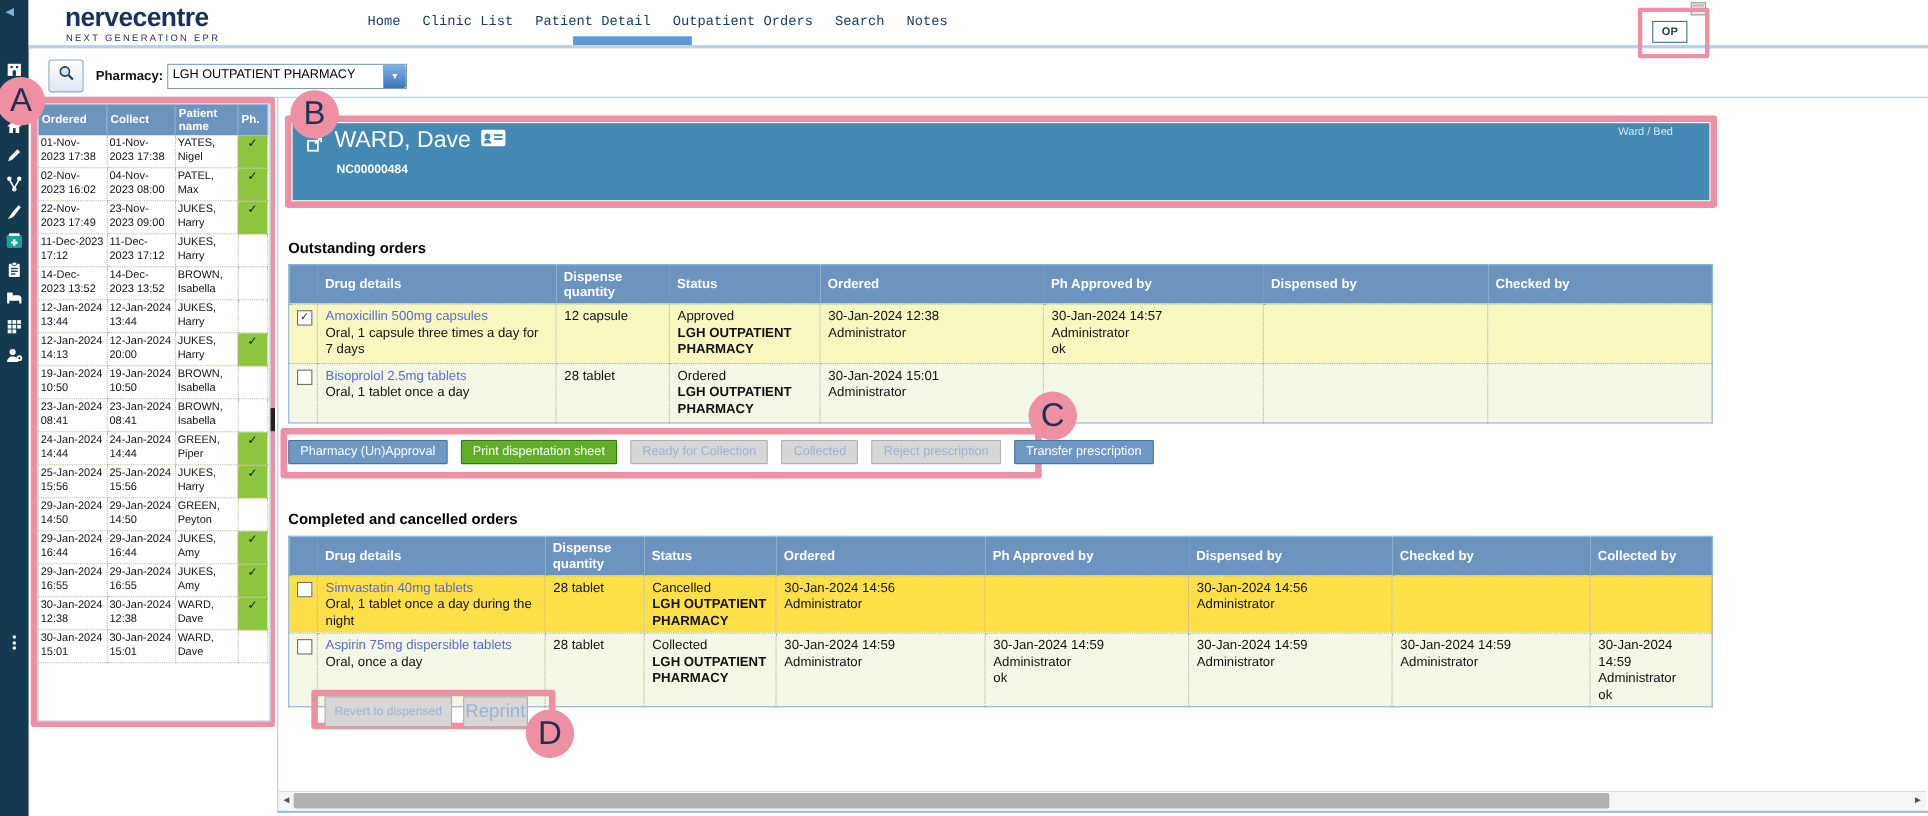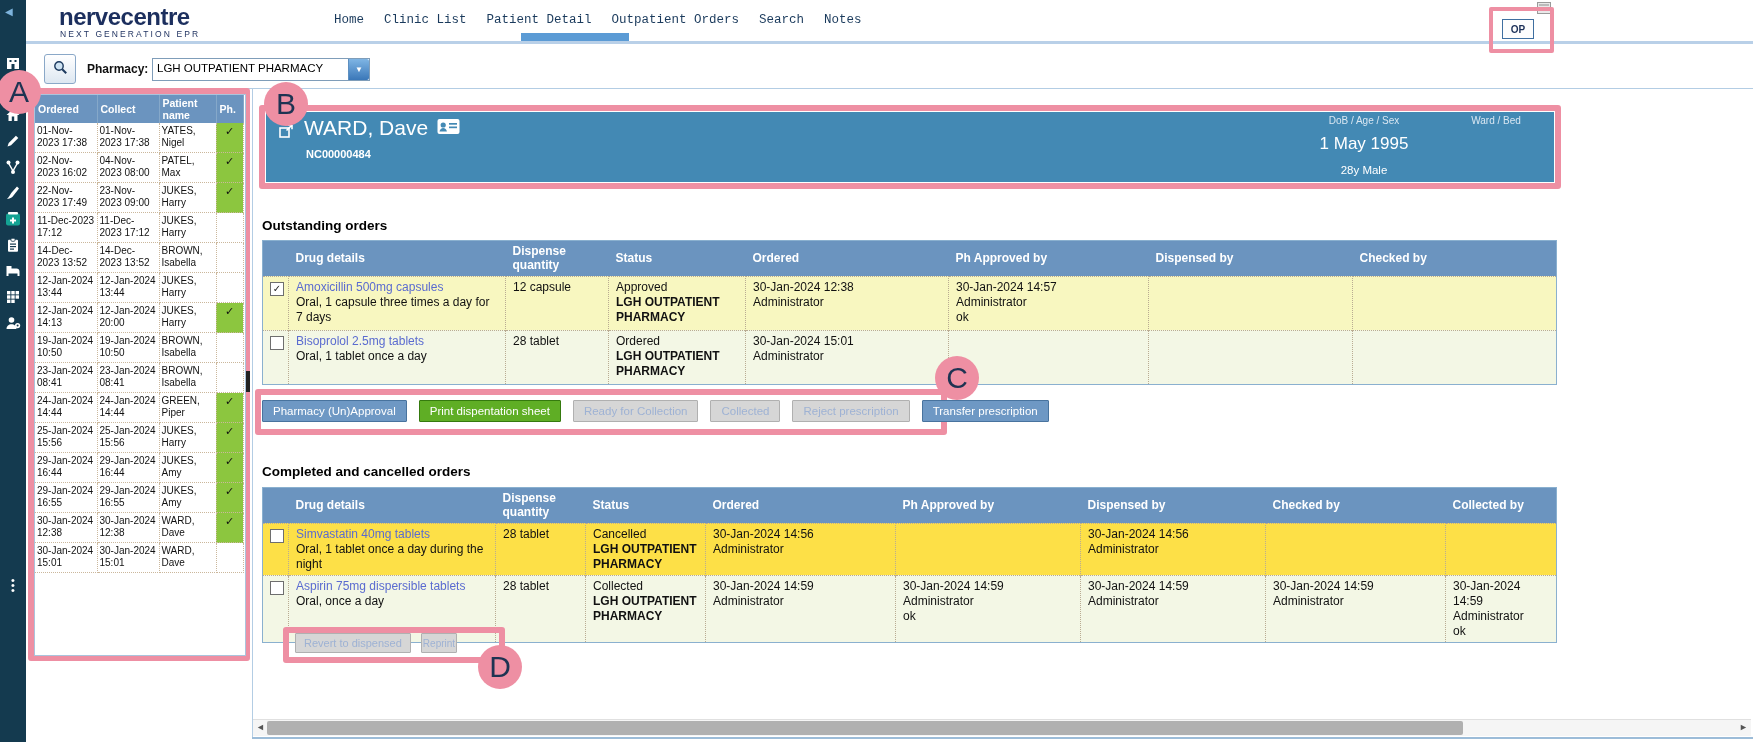--- a/index.html
+++ b/index.html
@@ -292,20 +292,26 @@
             <td>24-Jan-2024 14:44</td>
             <td>24-Jan-2024 14:44</td>
             <td>GREEN, Piper</td>
             <td class="ph-cell ph-yes">✓</td>
           </tr>
       <tr>
             <td>25-Jan-2024 15:56</td>
             <td>25-Jan-2024 15:56</td>
             <td>JUKES, Harry</td>
             <td class="ph-cell ph-yes">✓</td>
+          </tr>
+      <tr>
+            <td>29-Jan-2024 14:50</td>
+            <td>29-Jan-2024 14:50</td>
+            <td>GREEN, Peyton</td>
+            <td class="ph-cell"></td>
           </tr>
       <tr>
             <td>29-Jan-2024 16:44</td>
             <td>29-Jan-2024 16:44</td>
             <td>JUKES, Amy</td>
             <td class="ph-cell ph-yes">✓</td>
           </tr>
       <tr>
             <td>29-Jan-2024 16:55</td>
             <td>29-Jan-2024 16:55</td>
@@ -341,25 +347,20 @@
       <span>WARD, Dave</span>
       <span><svg width="23" height="17" viewBox="0 0 23 17">
             <rect x="0.5" y="1" width="22" height="15" rx="2" fill="#fff"></rect>
             <circle cx="6.2" cy="7" r="2.6" fill="#4389b4"></circle>
             <path d="M2.5 13.5c.4-2.3 2-3.5 3.7-3.5s3.3 1.2 3.7 3.5z" fill="#4389b4"></path>
             <rect x="12" y="5" width="8" height="1.7" fill="#4389b4"></rect>
             <rect x="12" y="8.5" width="8" height="1.7" fill="#4389b4"></rect>
           </svg></span>
     </div>
     <div class="banner-id">NC00000484</div>
-    <div class="dob-group">
-      <div class="b-label">DoB / Age / Sex</div>
-      <div class="dob-date">1 May 1995</div>
-      <div class="dob-agesex">28y Male</div>
-    </div>
     <div class="ward-group">
       <div class="b-label">Ward / Bed</div>
     </div>
   </div>
 
   <div class="sec-title" style="left:262px;top:218px;">Outstanding orders</div>
   <table class="otable abs" style="left:262px;top:240px;width:1294px;">
     <colgroup>
         <col style="width:26px">
         <col style="width:217px">
@@ -542,21 +543,21 @@
             <div>Administrator</div>
             <div class="ital">ok</div>
           </td>
     </tr>
   </tbody>
     </table>
 
   <div class="ann-box" style="left:283px;top:627px;width:210px;height:24px;"></div>
   <div class="btn-row" style="left:295px;top:633px;">
     <button class="btn btn-dis" style="padding:3px 8px;font-size:11px;">Revert to dispensed</button>
-    <button class="btn btn-dis" style="padding:3px 1px;font-size:10px;">Reprint</button>
+    <button class="btn btn-dis" style="padding:3px 1px;font-size:17px;">Reprint</button>
   </div>
   <div class="ann-circle" style="left:478px;top:645px;">D</div>
 
   <div class="ann-circle" style="left:264px;top:82px;">B</div>
 
   <div class="hscroll">
     <span class="hs-arrow" style="left:3px;">◄</span>
     <div class="hs-thumb"></div>
     <span class="hs-arrow" style="right:3px;">►</span>
   </div>

